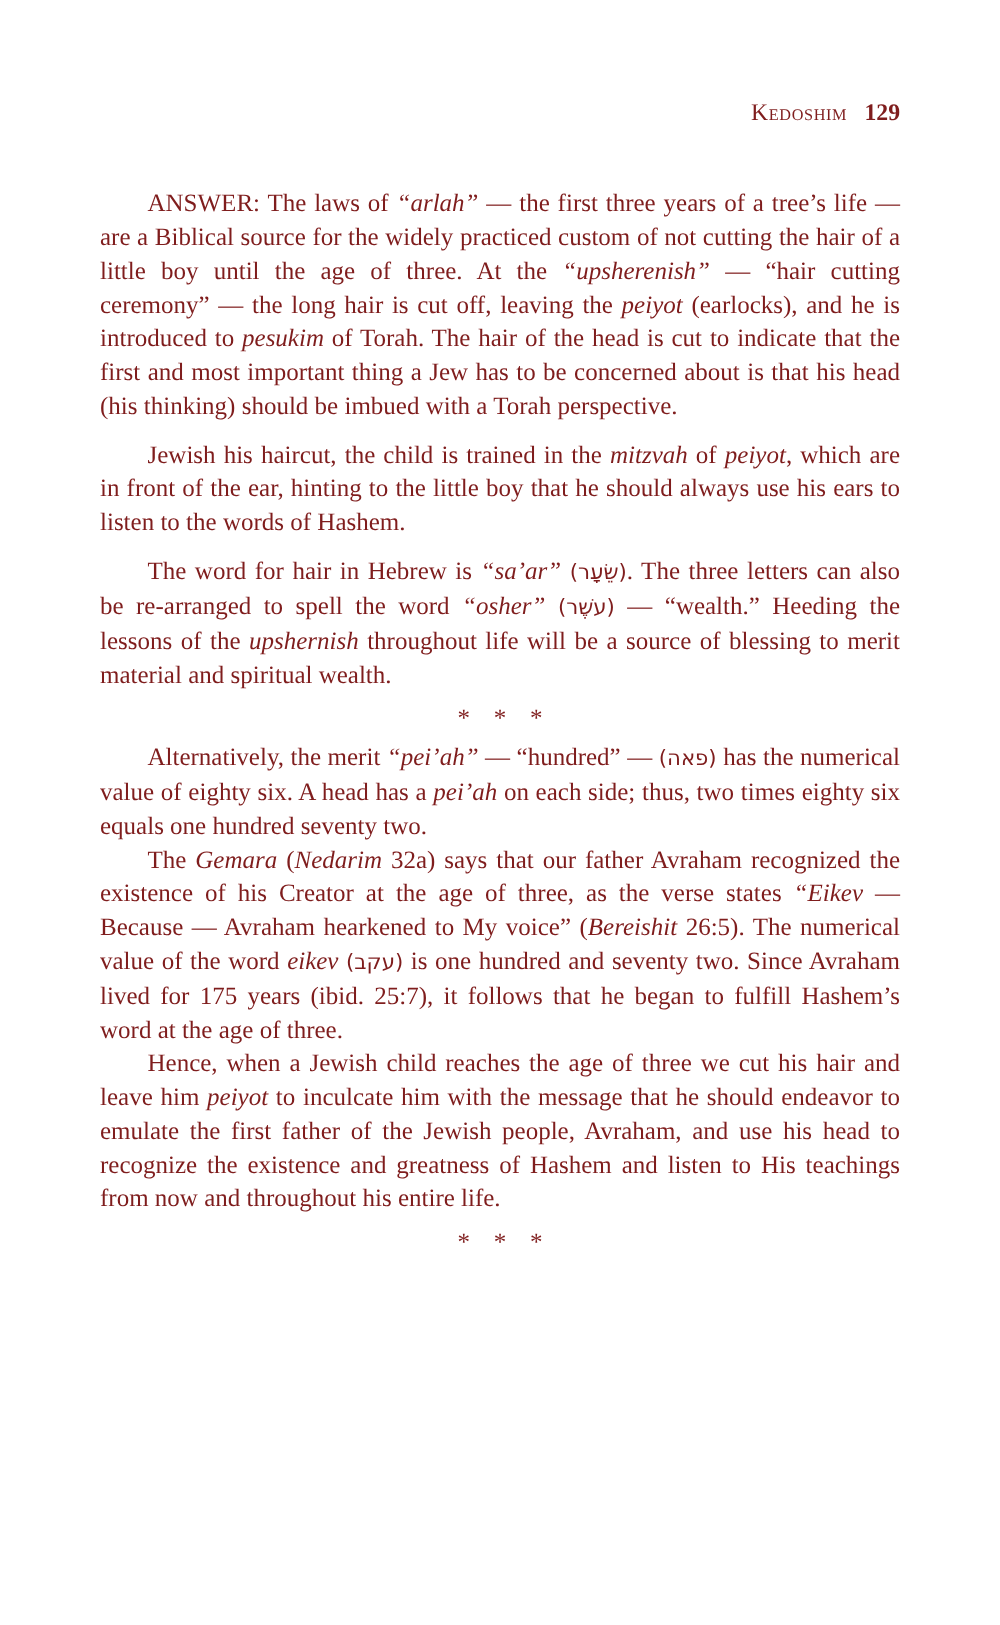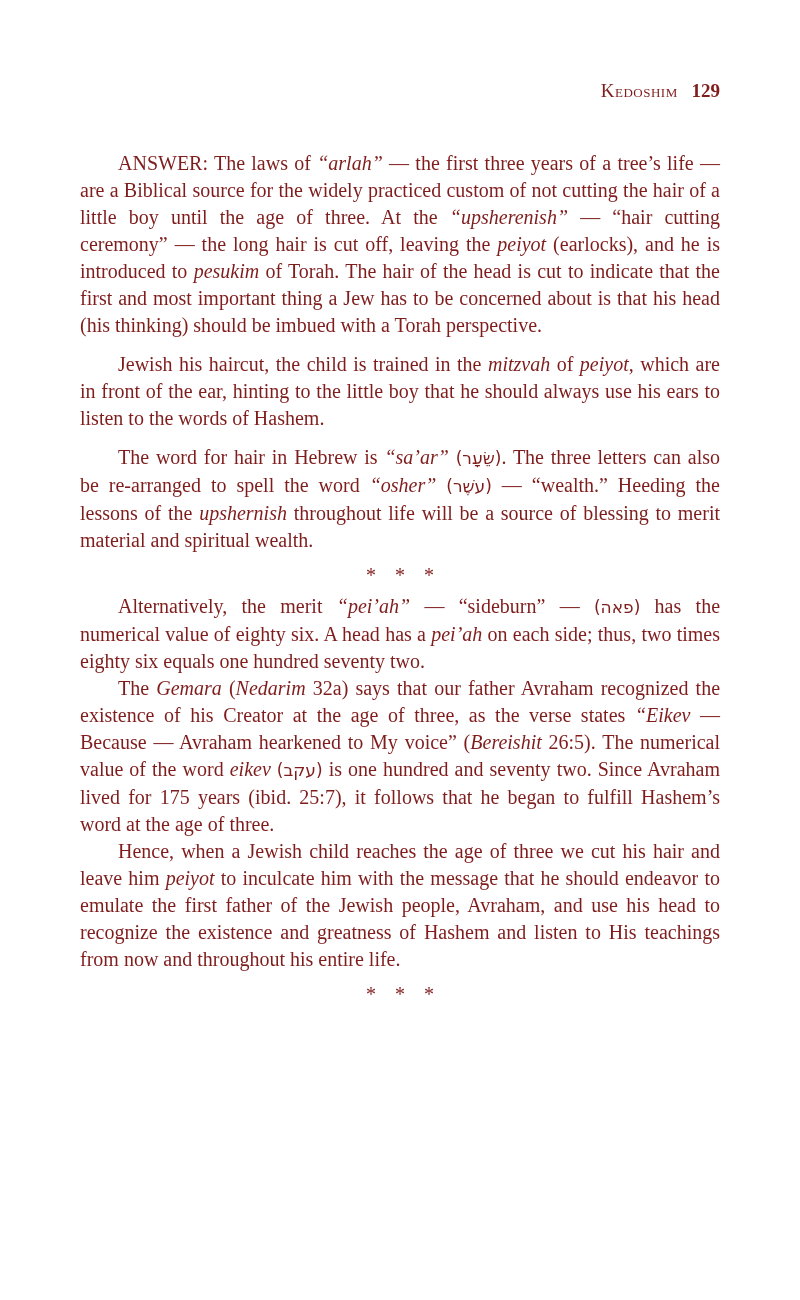--- a/index.html
+++ b/index.html
@@ -75,18 +75,18 @@
 <div class="page">
   <div class="header">
     <span class="section">Kedoshim</span>
     <span class="pagenum">129</span>
   </div>
   <div id="content">
       <p class="para spaced"><span>ANSWER: The laws of </span><span class="i">“arlah”</span><span> — the first three years of a tree’s life — are a Biblical source for the widely practiced custom of not cutting the hair of a little boy until the age of three. At the </span><span class="i">“upsherenish”</span><span> — “hair cutting ceremony” — the long hair is cut off, leaving the </span><span class="i">peiyot</span><span> (earlocks), and he is introduced to </span><span class="i">pesukim</span><span> of Torah. The hair of the head is cut to indicate that the first and most important thing a Jew has to be concerned about is that his head (his thinking) should be imbued with a Torah perspective.</span></p>
       <p class="para spaced"><span>Jewish his haircut, the child is trained in the </span><span class="i">mitzvah</span><span> of </span><span class="i">peiyot</span><span>, which are in front of the ear, hinting to the little boy that he should always use his ears to listen to the words of Hashem.</span></p>
       <p class="para spaced"><span>The word for hair in Hebrew is </span><span class="i">“sa’ar”</span><span> </span><span class="hb">(שֵׂעָר)</span><span>. The three letters can also be re-arranged to spell the word </span><span class="i">“osher”</span><span> </span><span class="hb">(עשֶׁר)</span><span> — “wealth.” Heeding the lessons of the </span><span class="i">upshernish</span><span> throughout life will be a source of blessing to merit material and spiritual wealth.</span></p>
       <div class="separator">* * *</div>
-      <p class="para"><span>Alternatively, the merit </span><span class="i">“pei’ah”</span><span> — “sideburn” — </span><span class="hb">(פאה)</span><span> has the numerical value of eighty six. A head has a </span><span class="i">pei’ah</span><span> on each side; thus, two times eighty six equals one hundred seventy two.</span></p>
+      <p class="para"><span>Alternatively, the merit </span><span class="i">“pei’ah”</span><span> — “hundred” — </span><span class="hb">(פאה)</span><span> has the numerical value of eighty six. A head has a </span><span class="i">pei’ah</span><span> on each side; thus, two times eighty six equals one hundred seventy two.</span></p>
       <p class="para"><span>The </span><span class="i">Gemara</span><span> (</span><span class="i">Nedarim</span><span> 32a) says that our father Avraham recognized the existence of his Creator at the age of three, as the verse states </span><span class="i">“Eikev</span><span> — Because — Avraham hearkened to My voice” (</span><span class="i">Bereishit</span><span> 26:5). The numerical value of the word </span><span class="i">eikev</span><span> </span><span class="hb">(עקב)</span><span> is one hundred and seventy two. Since Avraham lived for 175 years (ibid. 25:7), it follows that he began to fulfill Hashem’s word at the age of three.</span></p>
       <p class="para"><span>Hence, when a Jewish child reaches the age of three we cut his hair and leave him </span><span class="i">peiyot</span><span> to inculcate him with the message that he should endeavor to emulate the first father of the Jewish people, Avraham, and use his head to recognize the existence and greatness of Hashem and listen to His teachings from now and throughout his entire life.</span></p>
       <div class="separator">* * *</div>
     </div>
 </div>
 
 </body></html>

